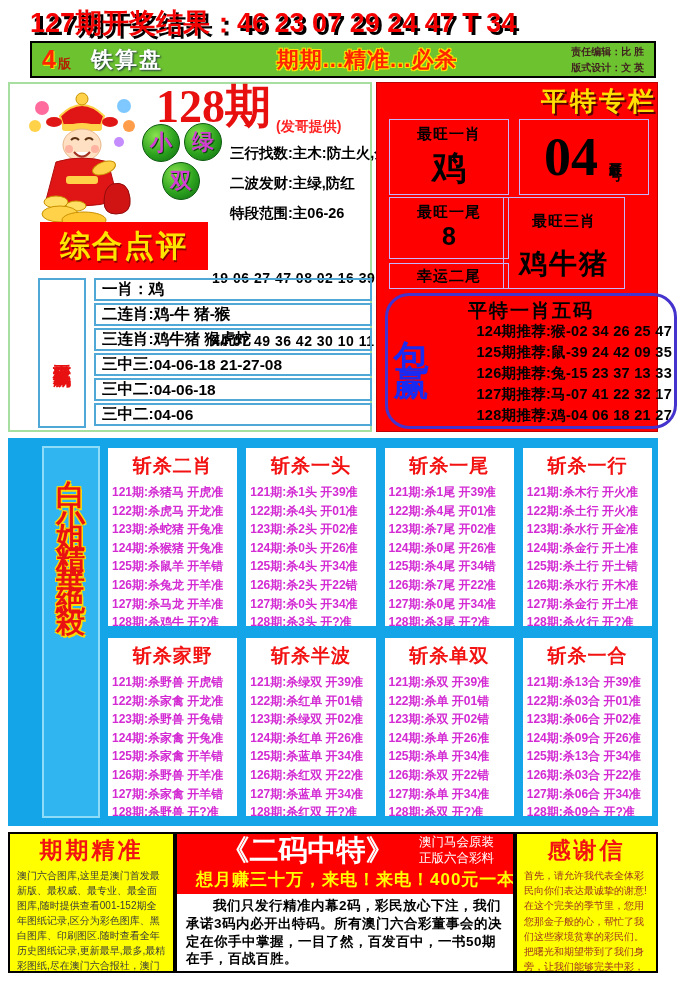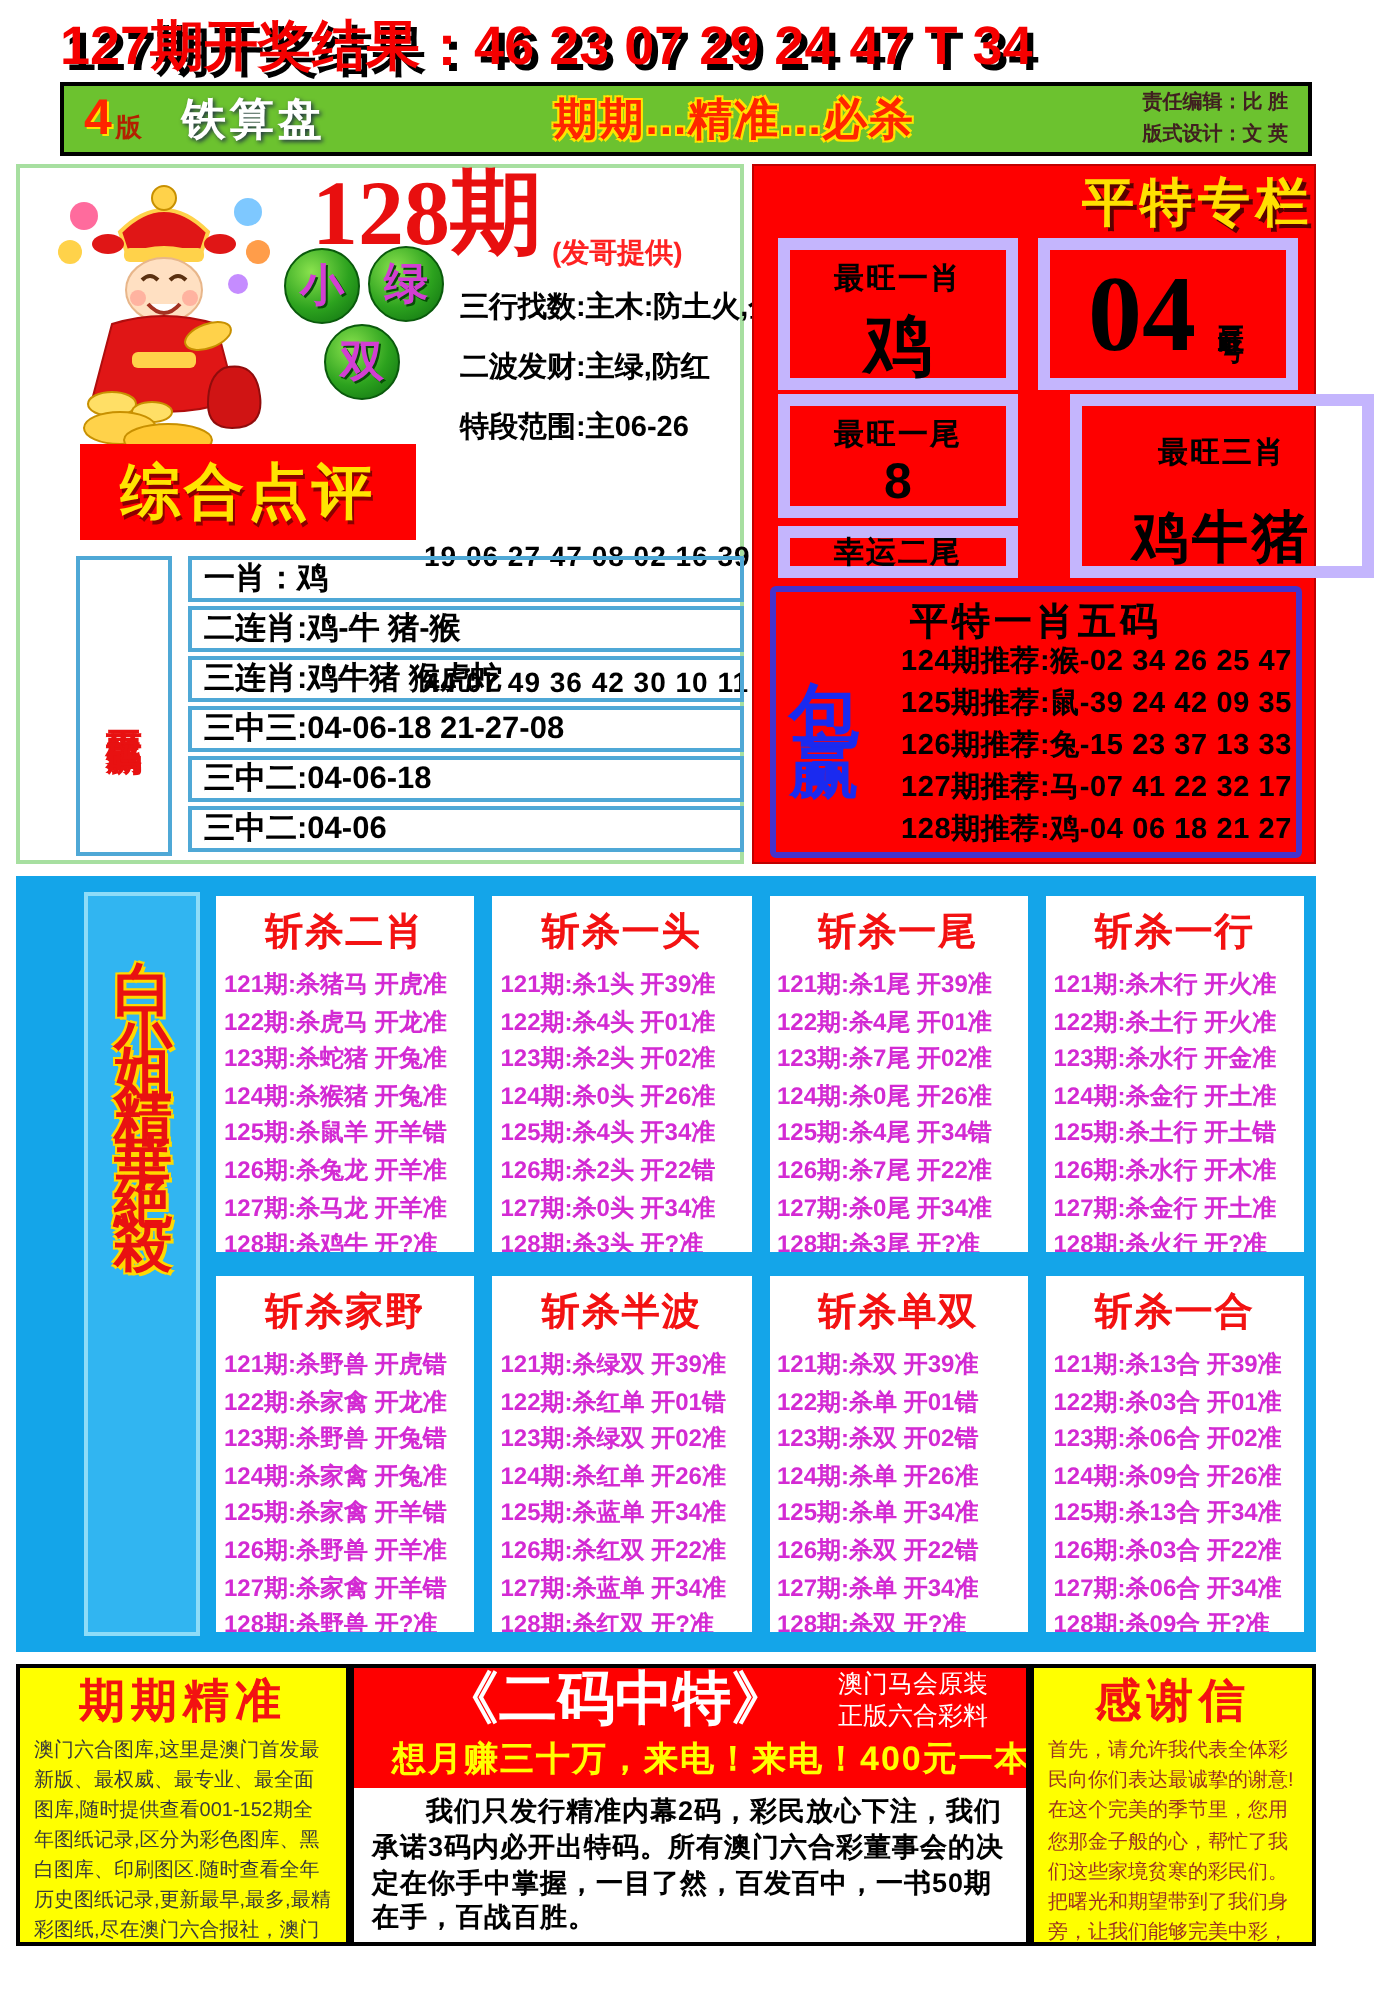--- a/index.html
+++ b/index.html
@@ -44,34 +44,34 @@
   .v-title span { writing-mode:vertical-rl; text-orientation:upright; font-size:18px; font-weight:bold;
     color:#e81111; letter-spacing:1px; }
   .win-rows { position:absolute; left:56px; top:0; width:278px; }
   .win-row { border:2px solid #4fa8d6; height:23px; margin-bottom:2px; display:flex; align-items:center;
     padding-left:6px; font-size:15.5px; font-weight:bold; color:#000; white-space:nowrap; }
 
   
   .right-panel { position:absolute; left:376px; top:82px; width:282px; height:350px; background:#fe0000; border:1px solid #c00000; }
   .pt-title { position:absolute; top:1px; left:0; right:0; text-align:right; font-size:26px; font-weight:bold;
     color:#ffe000; text-shadow:2px 2px 0 #5a0000; letter-spacing:3px; }
-  .pt-box { position:absolute; border:6px solid #c4b5fd; color:#000; }
+  .pt-box { position:absolute; border:1px solid #c4b5fd; color:#000; }
   .b1 { left:12px;  top:36px;  width:120px; height:76px; }
   .b2 { left:142px; top:36px;  width:130px; height:76px; display:flex; align-items:center; justify-content:center; gap:8px; }
   .b3 { left:12px;  top:114px; width:120px; height:62px; }
-  .b4 { left:158px; top:114px; width:152px; height:92px; }
+  .b4 { left:126px; top:114px; width:122px; height:92px; }
   .b5 { left:12px;  top:180px; width:120px; height:26px; display:flex; align-items:center; justify-content:center; }
   .pb-label { text-align:center; font-size:15px; font-weight:bold; margin-top:5px; letter-spacing:1px; }
   .pb-value { text-align:center; font-weight:bold; }
   .v1 { font-size:34px; margin-top:1px; } .v3 { font-size:25px; } .v4 { font-size:28px; margin-top:14px; letter-spacing:2px; }
   .big-num { font-family:"Liberation Serif", serif; font-size:54px; font-weight:bold; line-height:1; }
   .vert-label { writing-mode:vertical-rl; text-orientation:upright; font-size:13px; font-weight:bold; letter-spacing:2px; }
   .b5 .pb-label { margin-top:0; }
-  .rounded-box { position:absolute; left:8px; top:210px; width:266px; height:136px;
-    border:3px solid #4433cc; border-radius:3px; }
+  .rounded-box { position:absolute; left:8px; top:210px; width:292px; height:136px;
+    border:3px solid #4433cc; border-radius:24px; }
   .wm-title { text-align:center; font-size:19px; font-weight:bold; color:#000; margin-top:2px; letter-spacing:2px; }
   .baoying { position:absolute; left:6px; top:16px; writing-mode:vertical-rl; text-orientation:upright;
     font-size:35px; font-weight:bold; color:#1a2af0; letter-spacing:24px; line-height:1; }
   .wm-rows { position:absolute; left:46px; top:25px; right:2px; }
   .wm-row { font-size:14.5px; font-weight:bold; color:#000; line-height:21px; white-space:nowrap; letter-spacing:0.3px;text-align:right; }
 
   
   .middle-panel { position:absolute; left:8px; top:438px; width:650px; height:388px; background:#14a5e9; }
   .m-vbar { position:absolute; left:34px; top:8px; width:58px; height:372px; background:#31b5f1;
     border:2px solid #8edcf8; display:flex; justify-content:center; }

